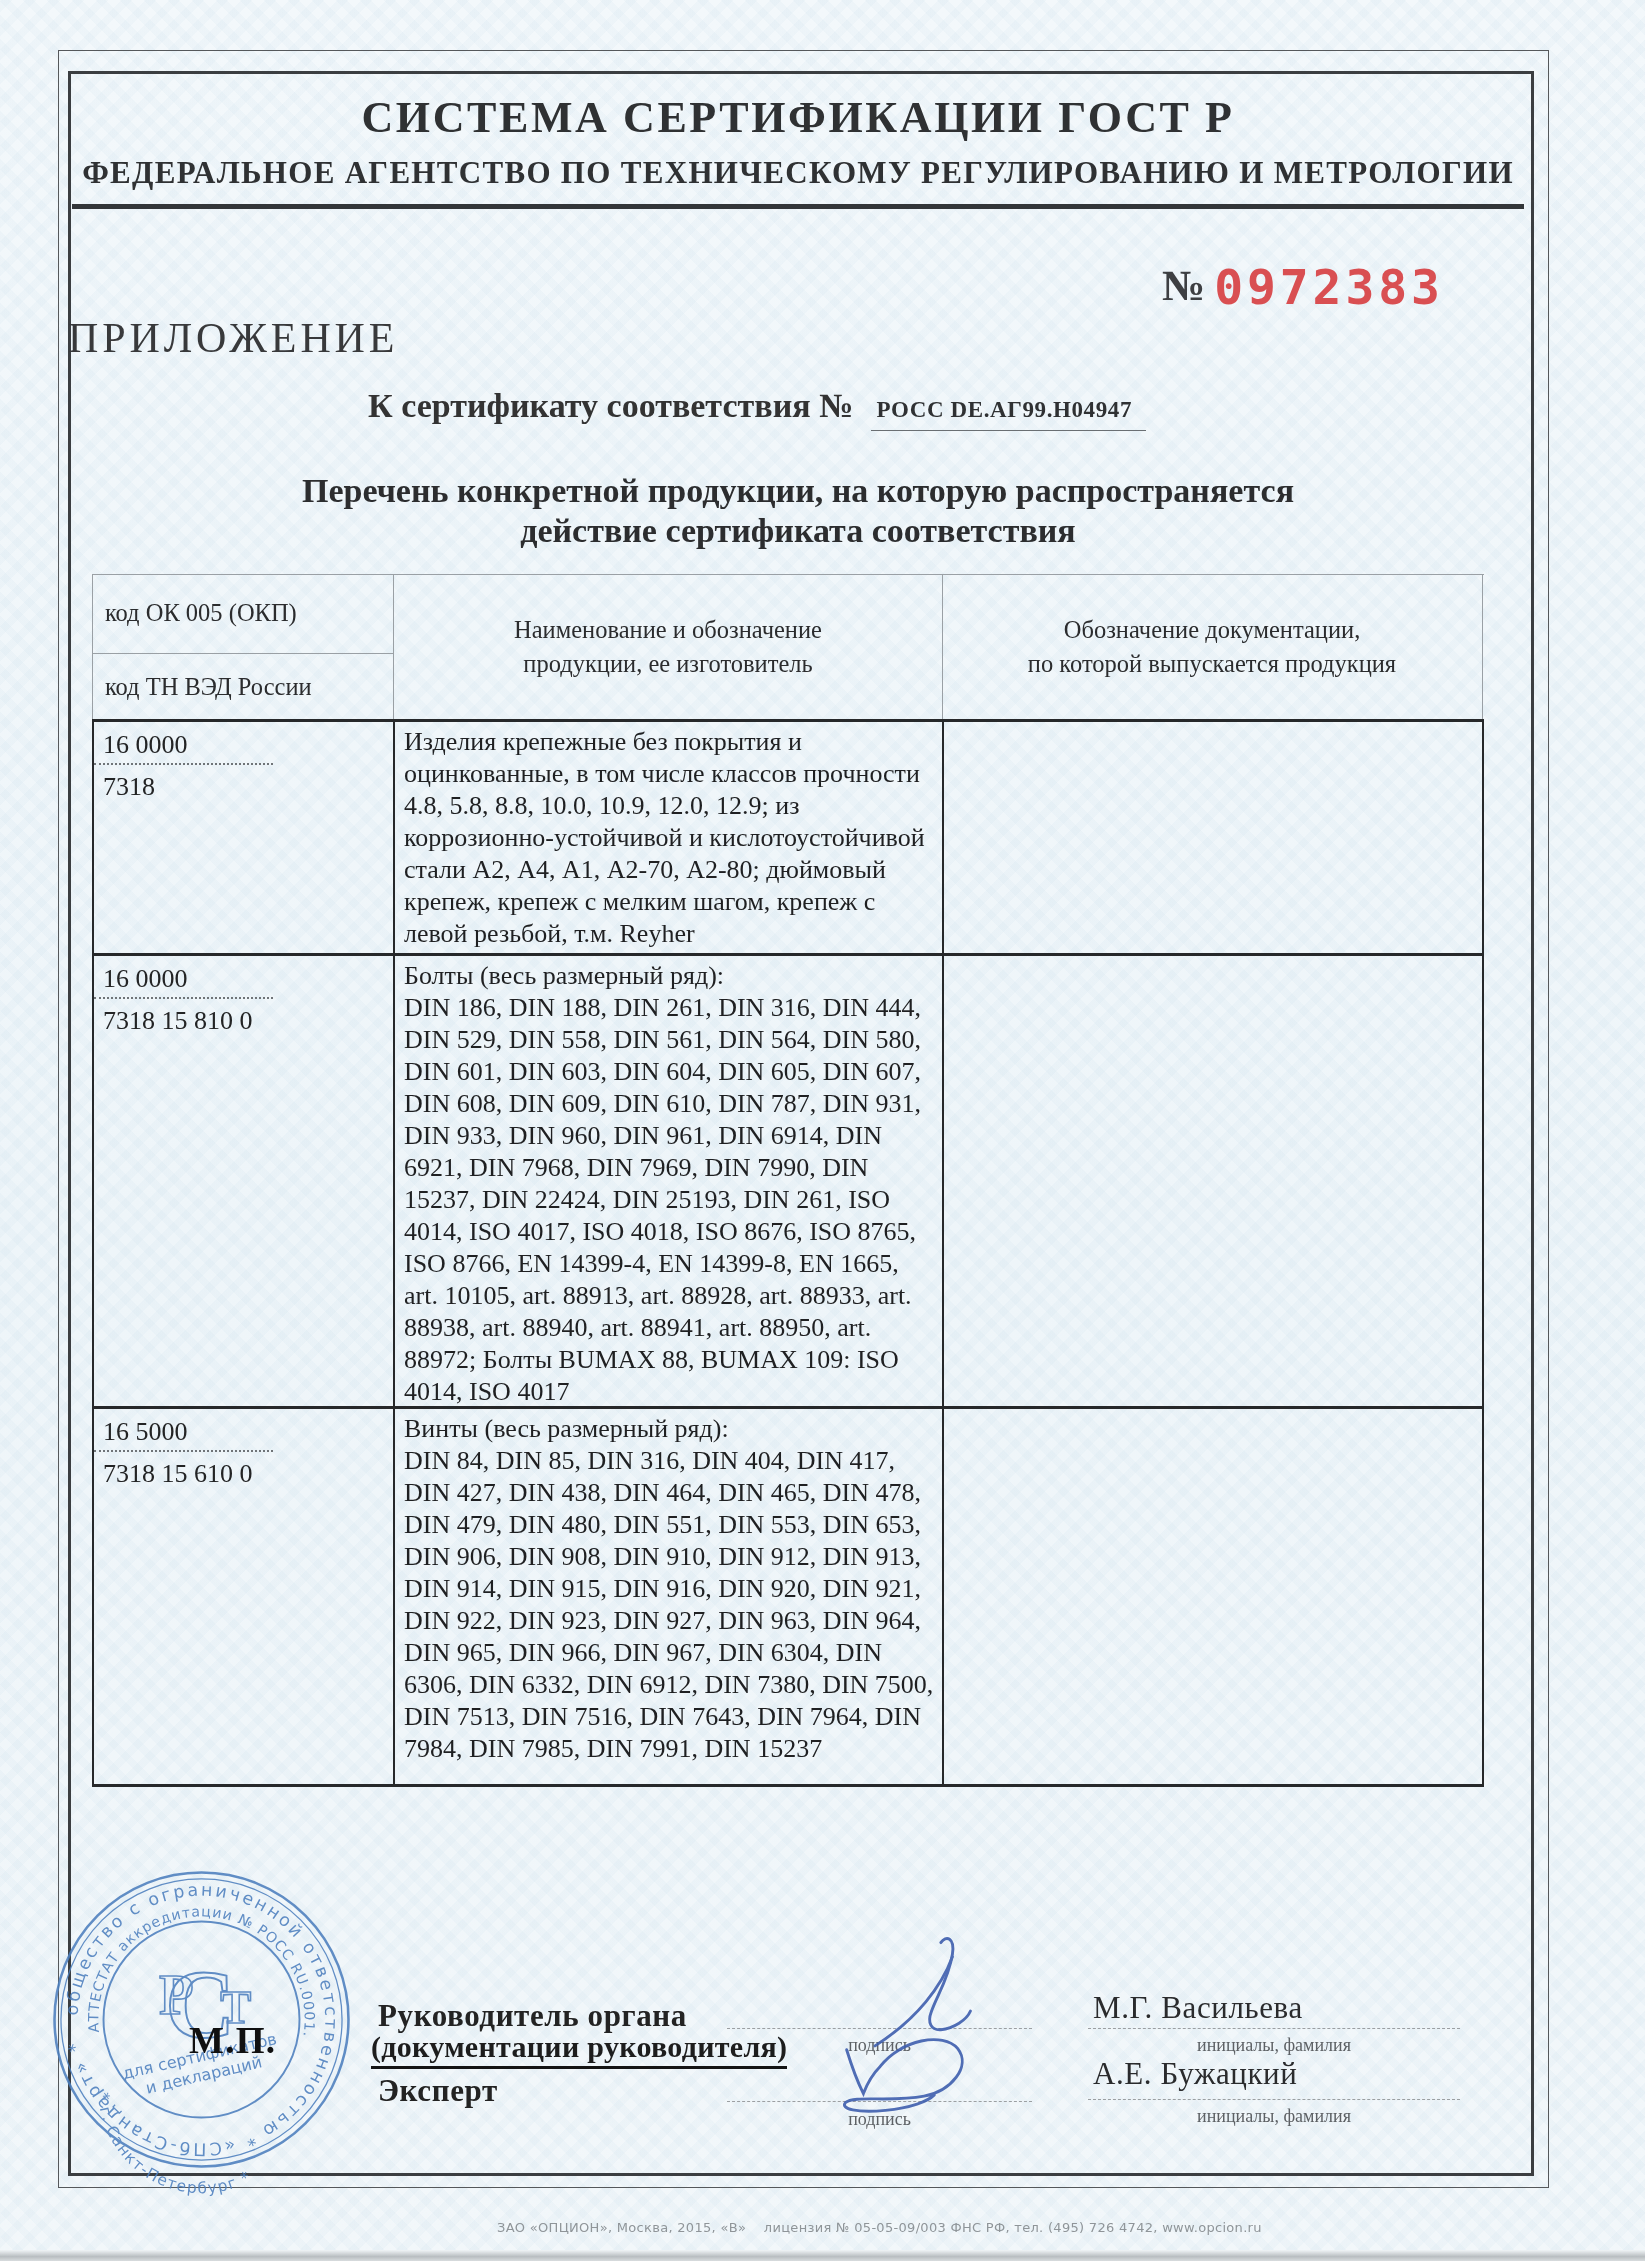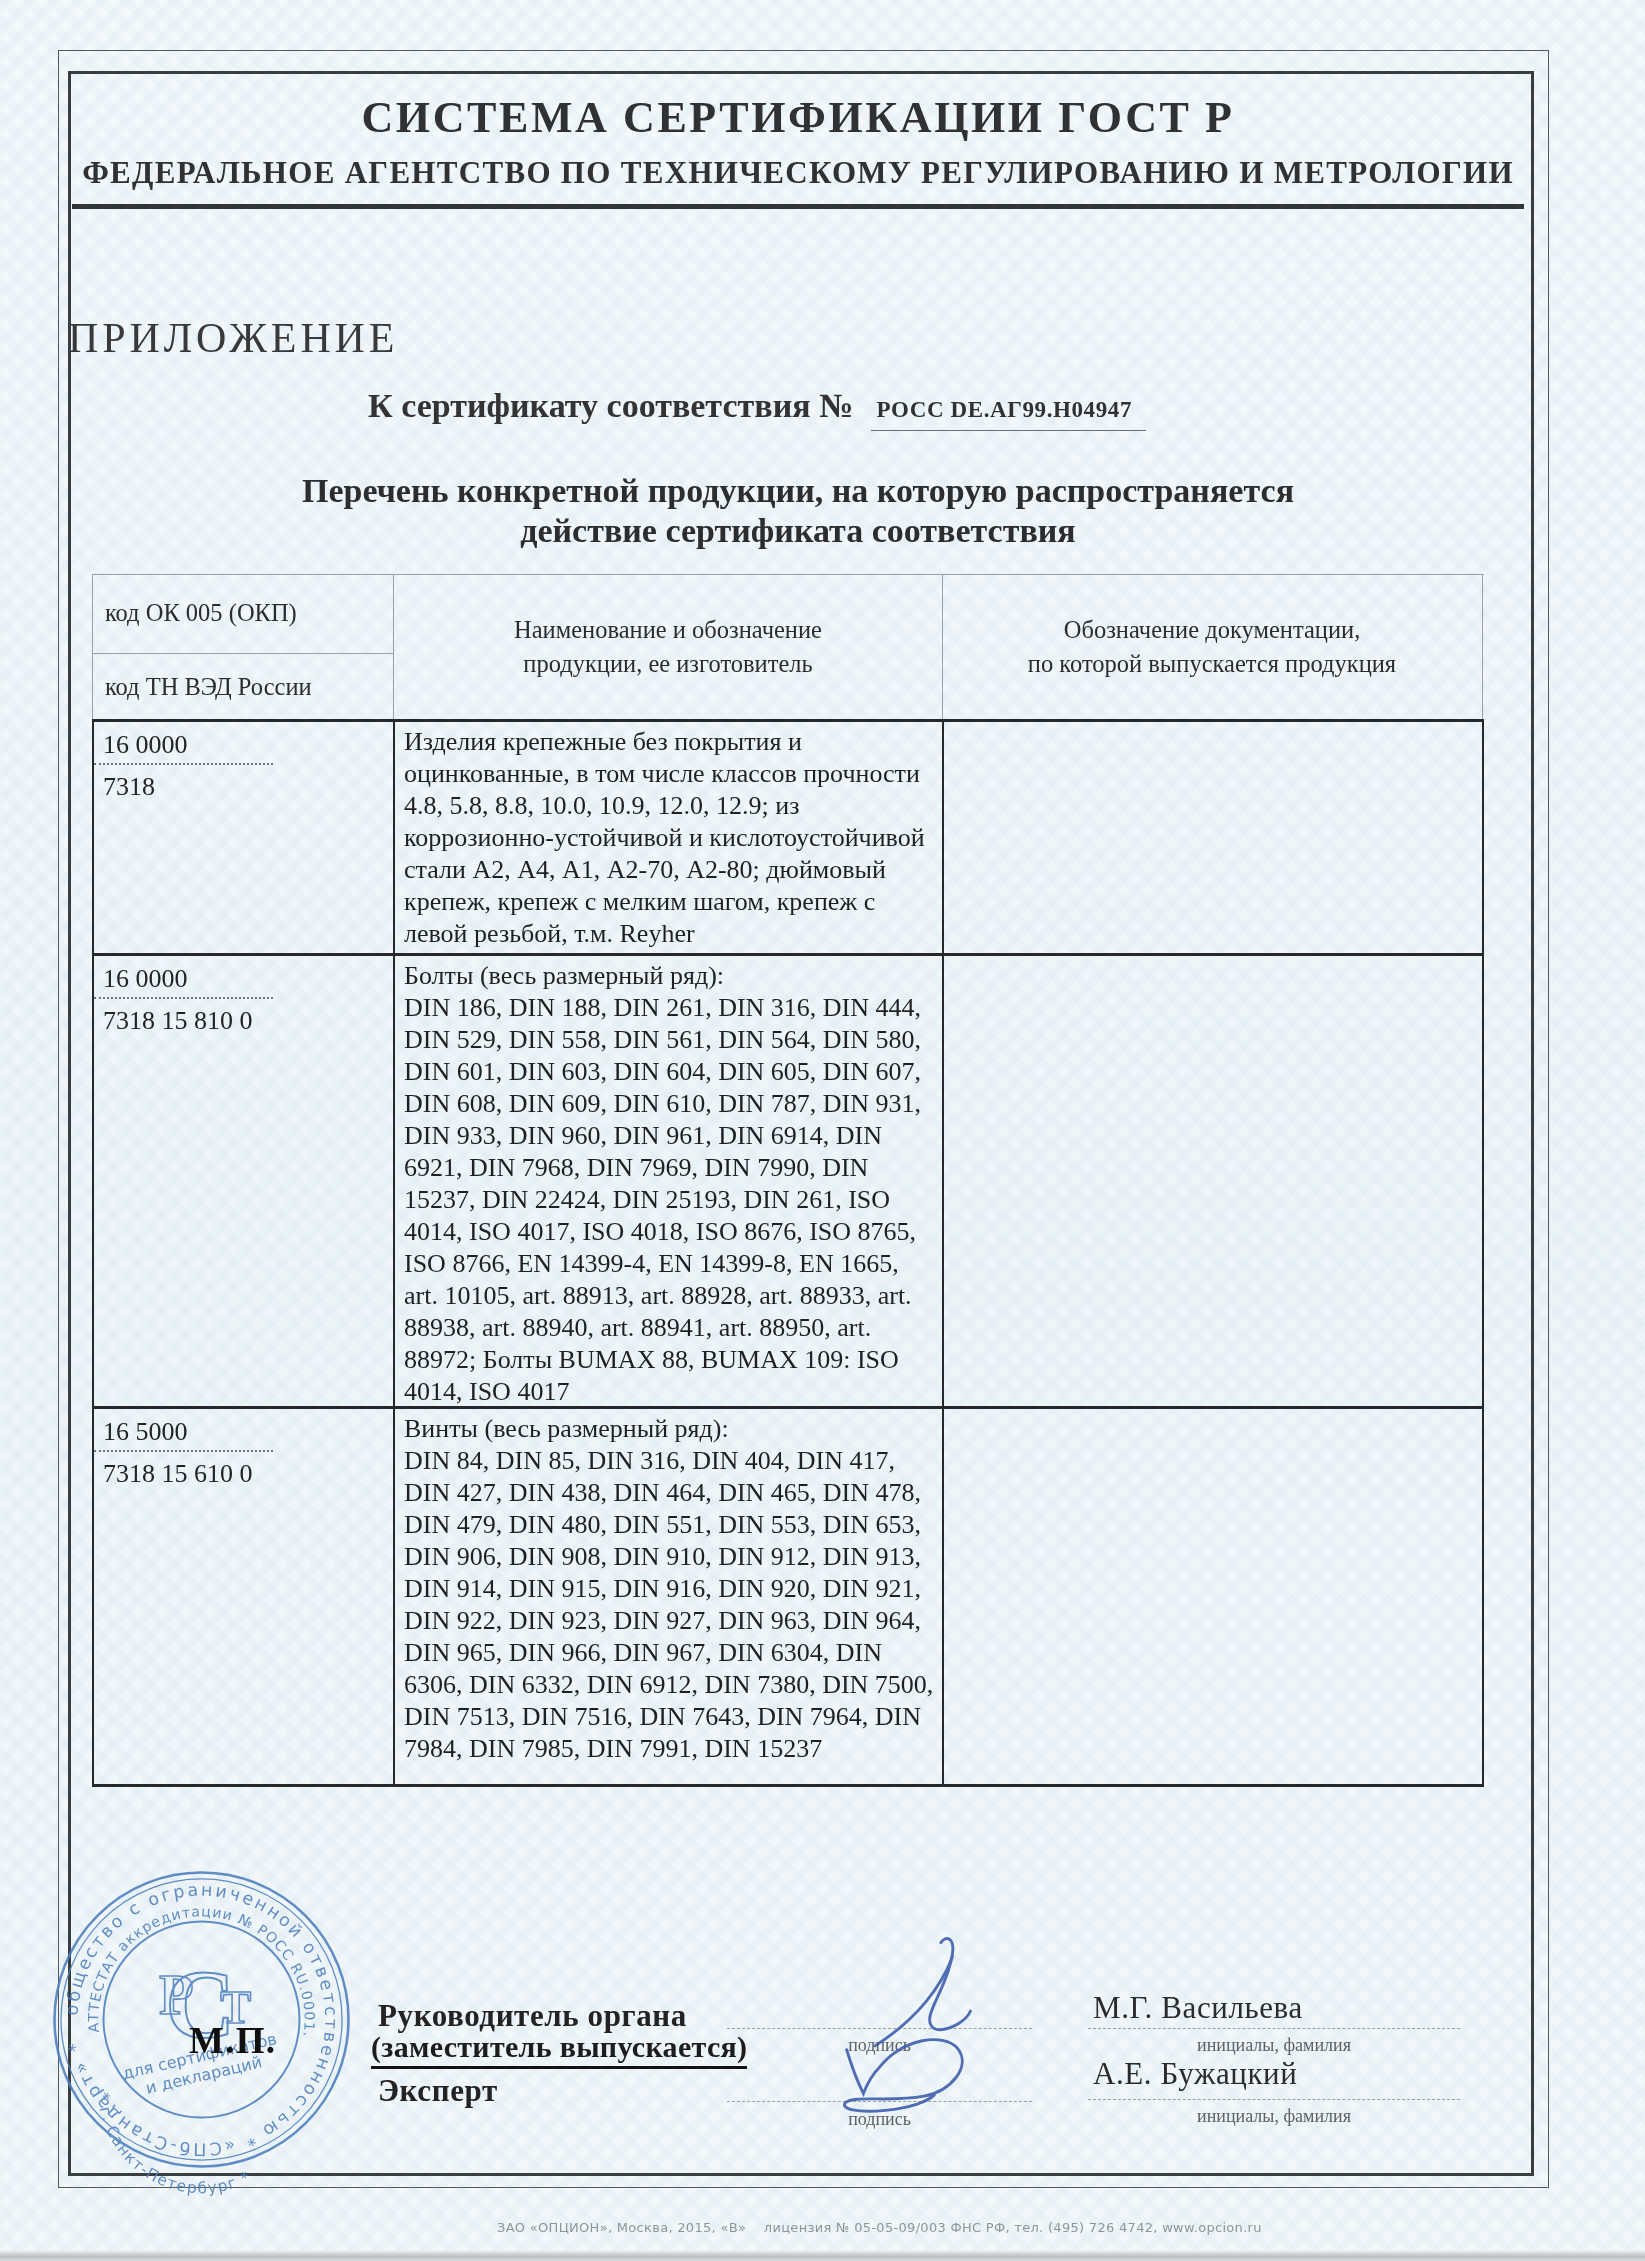--- a/index.html
+++ b/index.html
@@ -67,20 +67,23 @@
 <body>
 
 <div id="page">
   <div class="frame-outer"></div>
   <div class="frame-inner"></div>
 
   <div class="hdr-title">СИСТЕМА СЕРТИФИКАЦИИ ГОСТ Р</div>
   <div class="hdr-agency">ФЕДЕРАЛЬНОЕ АГЕНТСТВО ПО ТЕХНИЧЕСКОМУ РЕГУЛИРОВАНИЮ И МЕТРОЛОГИИ</div>
   <div class="hdr-divider"></div>
 
+  <div class="doc-number">
+    <span class="nsign">№</span><span class="digits" id="doc-digits" style="color: rgb(217, 79, 82);">0972383</span>
+  </div>
   <div class="doc-title">ПРИЛОЖЕНИЕ</div>
 
   <div class="cert-line">
     <span>К сертификату соответствия №</span><span class="cert-num">РОСС DE.АГ99.Н04947</span>
   </div>
 
   <div class="subtitle">Перечень конкретной продукции,  на которую распространяется
 действие сертификата соответствия</div>
 
   <div class="tbl">
@@ -162,21 +165,21 @@
     </g>
     <g transform="rotate(-13 235 305)" fill="#4d7fbe" font-family="DejaVu Sans, sans-serif" font-size="25">
       <text x="235" y="300" text-anchor="middle">для сертификатов</text>
       <text x="235" y="330" text-anchor="middle">и деклараций</text>
     </g>
   </svg>
 
   <div class="mp">М.П.</div>
 
   <div class="role1a">Руководитель органа</div>
-  <div class="role1b">(заместитель выпускается)</div>
+  <div class="role1b">(документации руководителя)</div>
   <div class="role2">Эксперт</div>
 
   <div class="sigline" style="left:727px;top:2028px;width:305px;"></div>
   <div class="siglabel" style="left:727px;top:2035px;width:305px;">подпись</div>
   <div class="name" style="left:1093px;top:1990px;">М.Г. Васильева</div>
   <div class="sigline" style="left:1088px;top:2028px;width:372px;"></div>
   <div class="siglabel" style="left:1088px;top:2035px;width:372px;">инициалы, фамилия</div>
 
   <div class="sigline" style="left:727px;top:2101px;width:305px;"></div>
   <div class="siglabel" style="left:727px;top:2109px;width:305px;">подпись</div>

